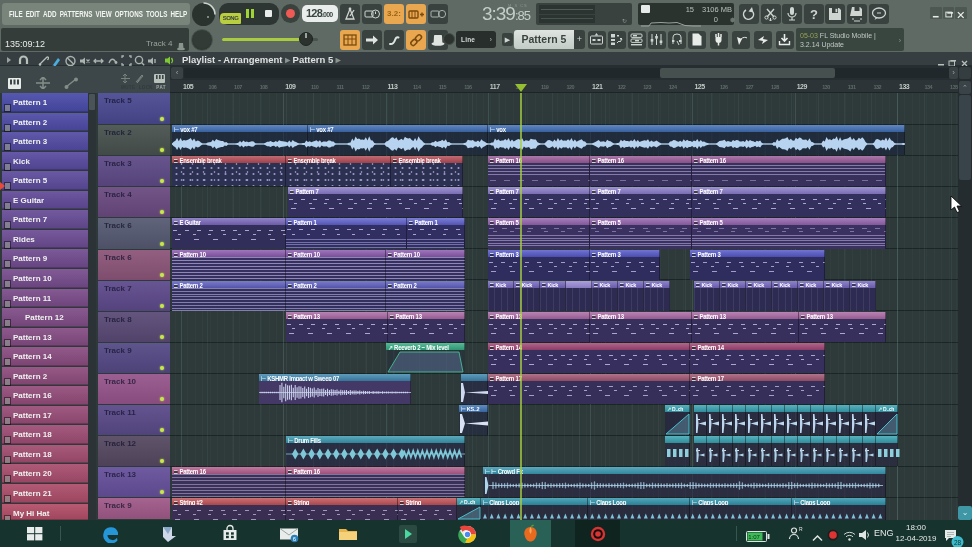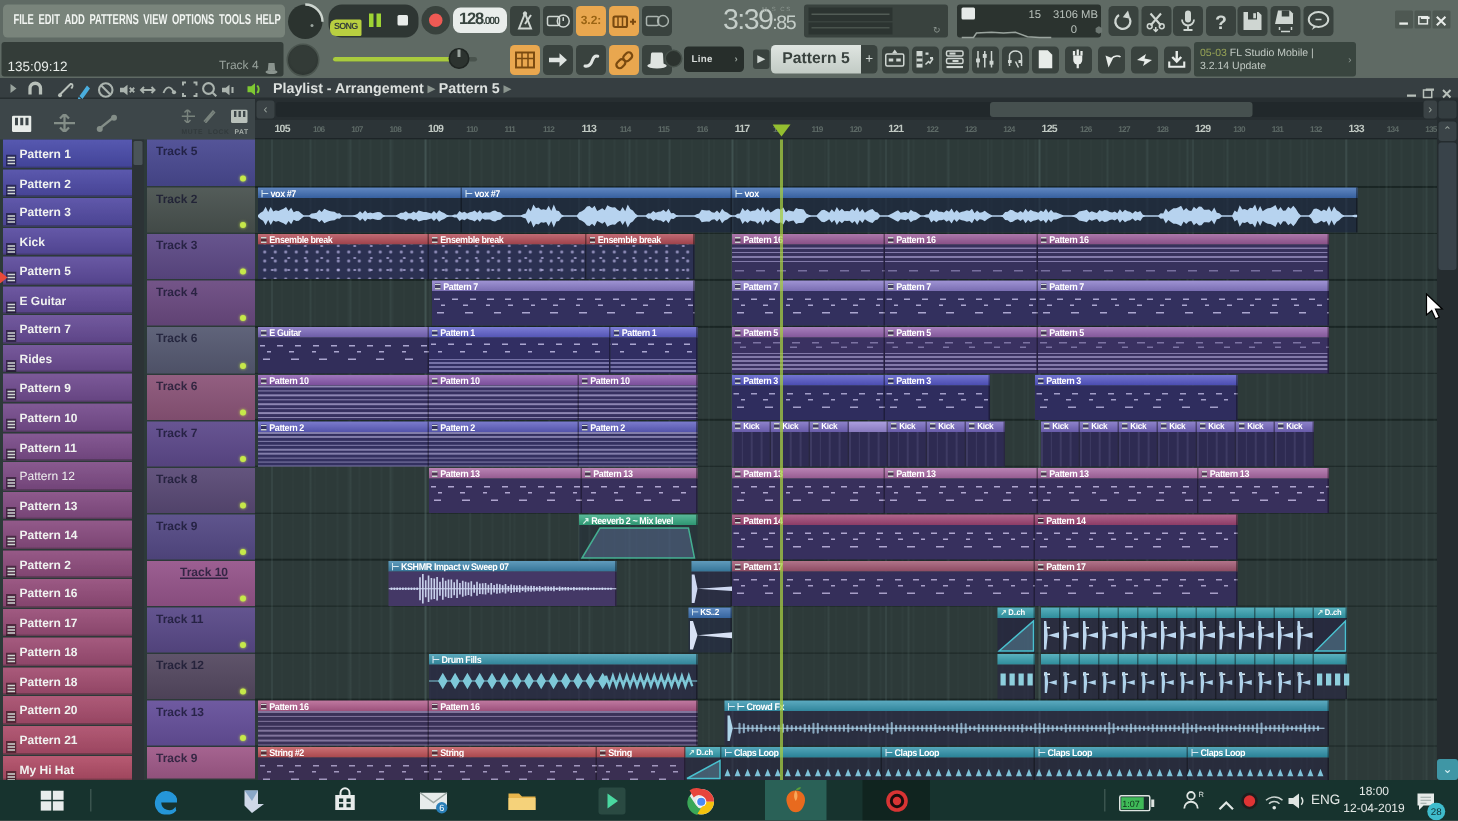--- a/index.html
+++ b/index.html
@@ -362,21 +362,21 @@
       <rect x="1" y="5.5" width="5" height="1" fill="#cfd6d2"></rect>
     </svg></div>
 <div style="left:13px;top:293.5px;width:74px;height:9px;color:#f0f2f0;font-size:8px;font-weight:bold;line-height:9px;">Pattern 11</div>
 <div style="left:2px;top:308.1px;width:86px;height:18.6px;background:linear-gradient(rgba(255,255,255,0.07),rgba(0,0,0,0.10)),rgb(128,77,135);border-bottom:1px solid rgba(0,0,0,0.35);"></div>
 <div style="left:4px;top:313.1px;width:8px;height:8px;"><svg width="7" height="8">
       <rect x="0" y="0" width="7" height="8" fill="rgba(0,0,0,0.45)"></rect>
       <rect x="1" y="1.5" width="5" height="1" fill="#cfd6d2"></rect>
       <rect x="1" y="3.5" width="5" height="1" fill="#cfd6d2"></rect>
       <rect x="1" y="5.5" width="5" height="1" fill="#cfd6d2"></rect>
     </svg></div>
-<div style="left:13px;top:313.1px;width:62px;height:9px;color:#f0f2f0;font-size:8px;font-weight:normal;line-height:9px;">Pattern 12</div>
+<div style="left:25px;top:313.1px;width:62px;height:9px;color:#f0f2f0;font-size:8px;font-weight:bold;line-height:9px;">Pattern 12</div>
 <div style="left:2px;top:327.6px;width:86px;height:18.6px;background:linear-gradient(rgba(255,255,255,0.07),rgba(0,0,0,0.10)),rgb(133,77,132);border-bottom:1px solid rgba(0,0,0,0.35);"></div>
 <div style="left:4px;top:332.6px;width:8px;height:8px;"><svg width="7" height="8">
       <rect x="0" y="0" width="7" height="8" fill="rgba(0,0,0,0.45)"></rect>
       <rect x="1" y="1.5" width="5" height="1" fill="#cfd6d2"></rect>
       <rect x="1" y="3.5" width="5" height="1" fill="#cfd6d2"></rect>
       <rect x="1" y="5.5" width="5" height="1" fill="#cfd6d2"></rect>
     </svg></div>
 <div style="left:13px;top:332.6px;width:74px;height:9px;color:#f0f2f0;font-size:8px;font-weight:bold;line-height:9px;">Pattern 13</div>
 <div style="left:2px;top:347.1px;width:86px;height:18.6px;background:linear-gradient(rgba(255,255,255,0.07),rgba(0,0,0,0.10)),rgb(138,77,129);border-bottom:1px solid rgba(0,0,0,0.35);"></div>
 <div style="left:4px;top:352.1px;width:8px;height:8px;"><svg width="7" height="8">
@@ -473,21 +473,21 @@
 <div style="left:98px;top:281px;width:72px;height:30px;background:linear-gradient(rgba(255,255,255,0.06),rgba(0,0,0,0.10)),#5e4a8c;"></div>
 <div style="left:104px;top:284px;width:60px;height:9px;color:rgba(20,20,45,0.75);font-size:8px;font-weight:bold;">Track 7</div>
 <div style="left:160px;top:304px;width:4px;height:4px;background:#c6e84a;border-radius:50%;box-shadow:0 0 2px #c6e84a;"></div>
 <div style="left:98px;top:312px;width:72px;height:30px;background:linear-gradient(rgba(255,255,255,0.06),rgba(0,0,0,0.10)),#5a4a76;"></div>
 <div style="left:104px;top:315px;width:60px;height:9px;color:rgba(20,20,45,0.75);font-size:8px;font-weight:bold;">Track 8</div>
 <div style="left:160px;top:335px;width:4px;height:4px;background:#c6e84a;border-radius:50%;box-shadow:0 0 2px #c6e84a;"></div>
 <div style="left:98px;top:343px;width:72px;height:30px;background:linear-gradient(rgba(255,255,255,0.06),rgba(0,0,0,0.10)),#554a86;"></div>
 <div style="left:104px;top:346px;width:60px;height:9px;color:rgba(20,20,45,0.75);font-size:8px;font-weight:bold;">Track 9</div>
 <div style="left:160px;top:366px;width:4px;height:4px;background:#c6e84a;border-radius:50%;box-shadow:0 0 2px #c6e84a;"></div>
 <div style="left:98px;top:374px;width:72px;height:30px;background:linear-gradient(rgba(255,255,255,0.06),rgba(0,0,0,0.10)),#96558b;"></div>
-<div style="left:120px;top:377px;width:60px;height:9px;color:rgba(20,20,45,0.75);font-size:8px;font-weight:bold;text-decoration:underline;">Track 10</div>
+<div style="left:104px;top:377px;width:60px;height:9px;color:rgba(20,20,45,0.75);font-size:8px;font-weight:bold;">Track 10</div>
 <div style="left:160px;top:397px;width:4px;height:4px;background:#c6e84a;border-radius:50%;box-shadow:0 0 2px #c6e84a;"></div>
 <div style="left:98px;top:405px;width:72px;height:30px;background:linear-gradient(rgba(255,255,255,0.06),rgba(0,0,0,0.10)),#5a4a89;"></div>
 <div style="left:104px;top:408px;width:60px;height:9px;color:rgba(20,20,45,0.75);font-size:8px;font-weight:bold;">Track 11</div>
 <div style="left:160px;top:428px;width:4px;height:4px;background:#c6e84a;border-radius:50%;box-shadow:0 0 2px #c6e84a;"></div>
 <div style="left:98px;top:436px;width:72px;height:30px;background:linear-gradient(rgba(255,255,255,0.06),rgba(0,0,0,0.10)),#554961;"></div>
 <div style="left:104px;top:439px;width:60px;height:9px;color:rgba(20,20,45,0.75);font-size:8px;font-weight:bold;">Track 12</div>
 <div style="left:160px;top:459px;width:4px;height:4px;background:#c6e84a;border-radius:50%;box-shadow:0 0 2px #c6e84a;"></div>
 <div style="left:98px;top:467px;width:72px;height:30px;background:linear-gradient(rgba(255,255,255,0.06),rgba(0,0,0,0.10)),#66509b;"></div>
 <div style="left:104px;top:470px;width:60px;height:9px;color:rgba(20,20,45,0.75);font-size:8px;font-weight:bold;">Track 13</div>
 <div style="left:160px;top:490px;width:4px;height:4px;background:#c6e84a;border-radius:50%;box-shadow:0 0 2px #c6e84a;"></div>

